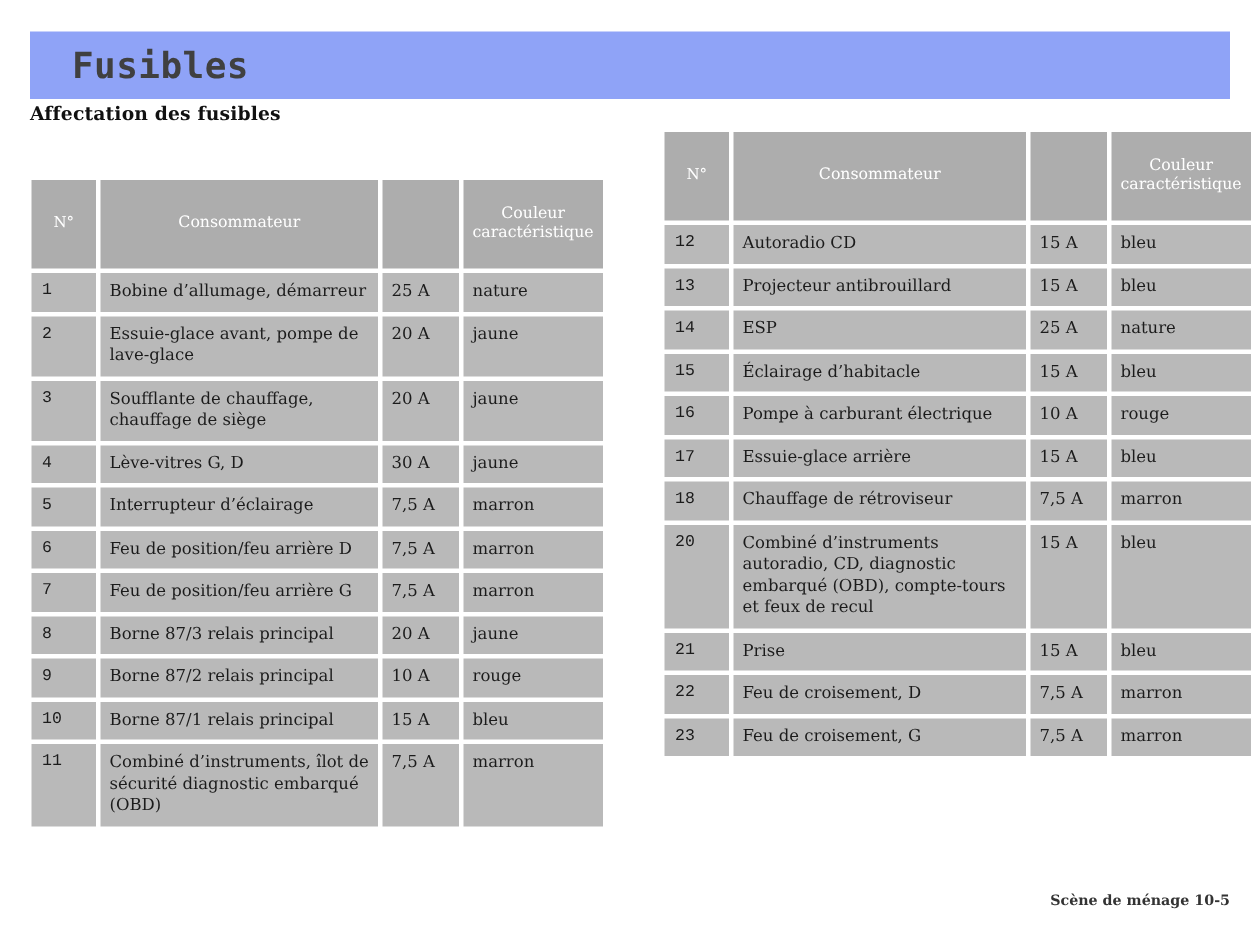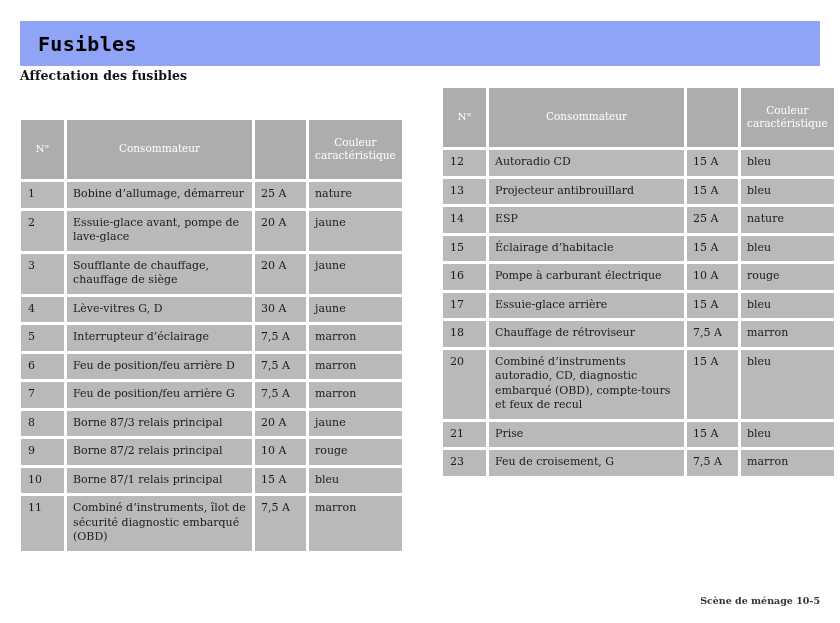--- a/index.html
+++ b/index.html
@@ -22,23 +22,23 @@
     top: 21px;
     width: 800px;
     height: 45px;
     background: #8fa3f7;
     display: flex;
     align-items: center;
   }
   .banner-title {
     font-family: "DejaVu Sans Mono", monospace;
     font-weight: bold;
-    font-size: 20px;
-    color: #000000;
-    padding-left: 18px;
+    font-size: 24px;
+    color: #404040;
+    padding-left: 28px;
     letter-spacing: 0.3px;
   }
 
   
   .section-heading {
     position: absolute;
     left: 20px;
     top: 68px;
     font-family: "DejaVu Serif", serif;
     font-weight: bold;
@@ -83,21 +83,21 @@
   .fuse-table.left  .col-no    { width: 30px;  }
   .fuse-table.left  .col-name  { width: 173px; }
   .fuse-table.left  .col-amp   { width: 39px;  }
   .fuse-table.left  .col-color { width: 78px;  }
   
   .fuse-table.right .col-no    { width: 30px;  }
   .fuse-table.right .col-name  { width = 0; width: 183px; }
   .fuse-table.right .col-amp   { width: 39px;  }
   .fuse-table.right .col-color { width: 80px;  }
 
-  .fuse-table td.col-no   { padding-left: 7px; }
+  .fuse-table td.col-no   { padding-left: 7px; font-family: Liberation Mono, monospace; }
   .fuse-table td.col-amp  { white-space: nowrap; }
 
   
   .footer {
     position: absolute;
     right: 20px;
     bottom: 17px;
     font-family: "DejaVu Serif", serif;
     font-size: 9.5px;
     color: #333333;
@@ -250,20 +250,26 @@
         <td class="col-amp">15 A</td>
         <td class="col-color">bleu</td>
       </tr>
       <tr>
         <td class="col-no">21</td>
         <td class="col-name">Prise</td>
         <td class="col-amp">15 A</td>
         <td class="col-color">bleu</td>
       </tr>
       <tr>
+        <td class="col-no">22</td>
+        <td class="col-name">Feu de croisement, D</td>
+        <td class="col-amp">7,5 A</td>
+        <td class="col-color">marron</td>
+      </tr>
+      <tr>
         <td class="col-no">23</td>
         <td class="col-name">Feu de croisement, G</td>
         <td class="col-amp">7,5 A</td>
         <td class="col-color">marron</td>
       </tr>
     </tbody>
 </table>
 
 <div class="footer">Scène de ménage  10-5</div>
 

